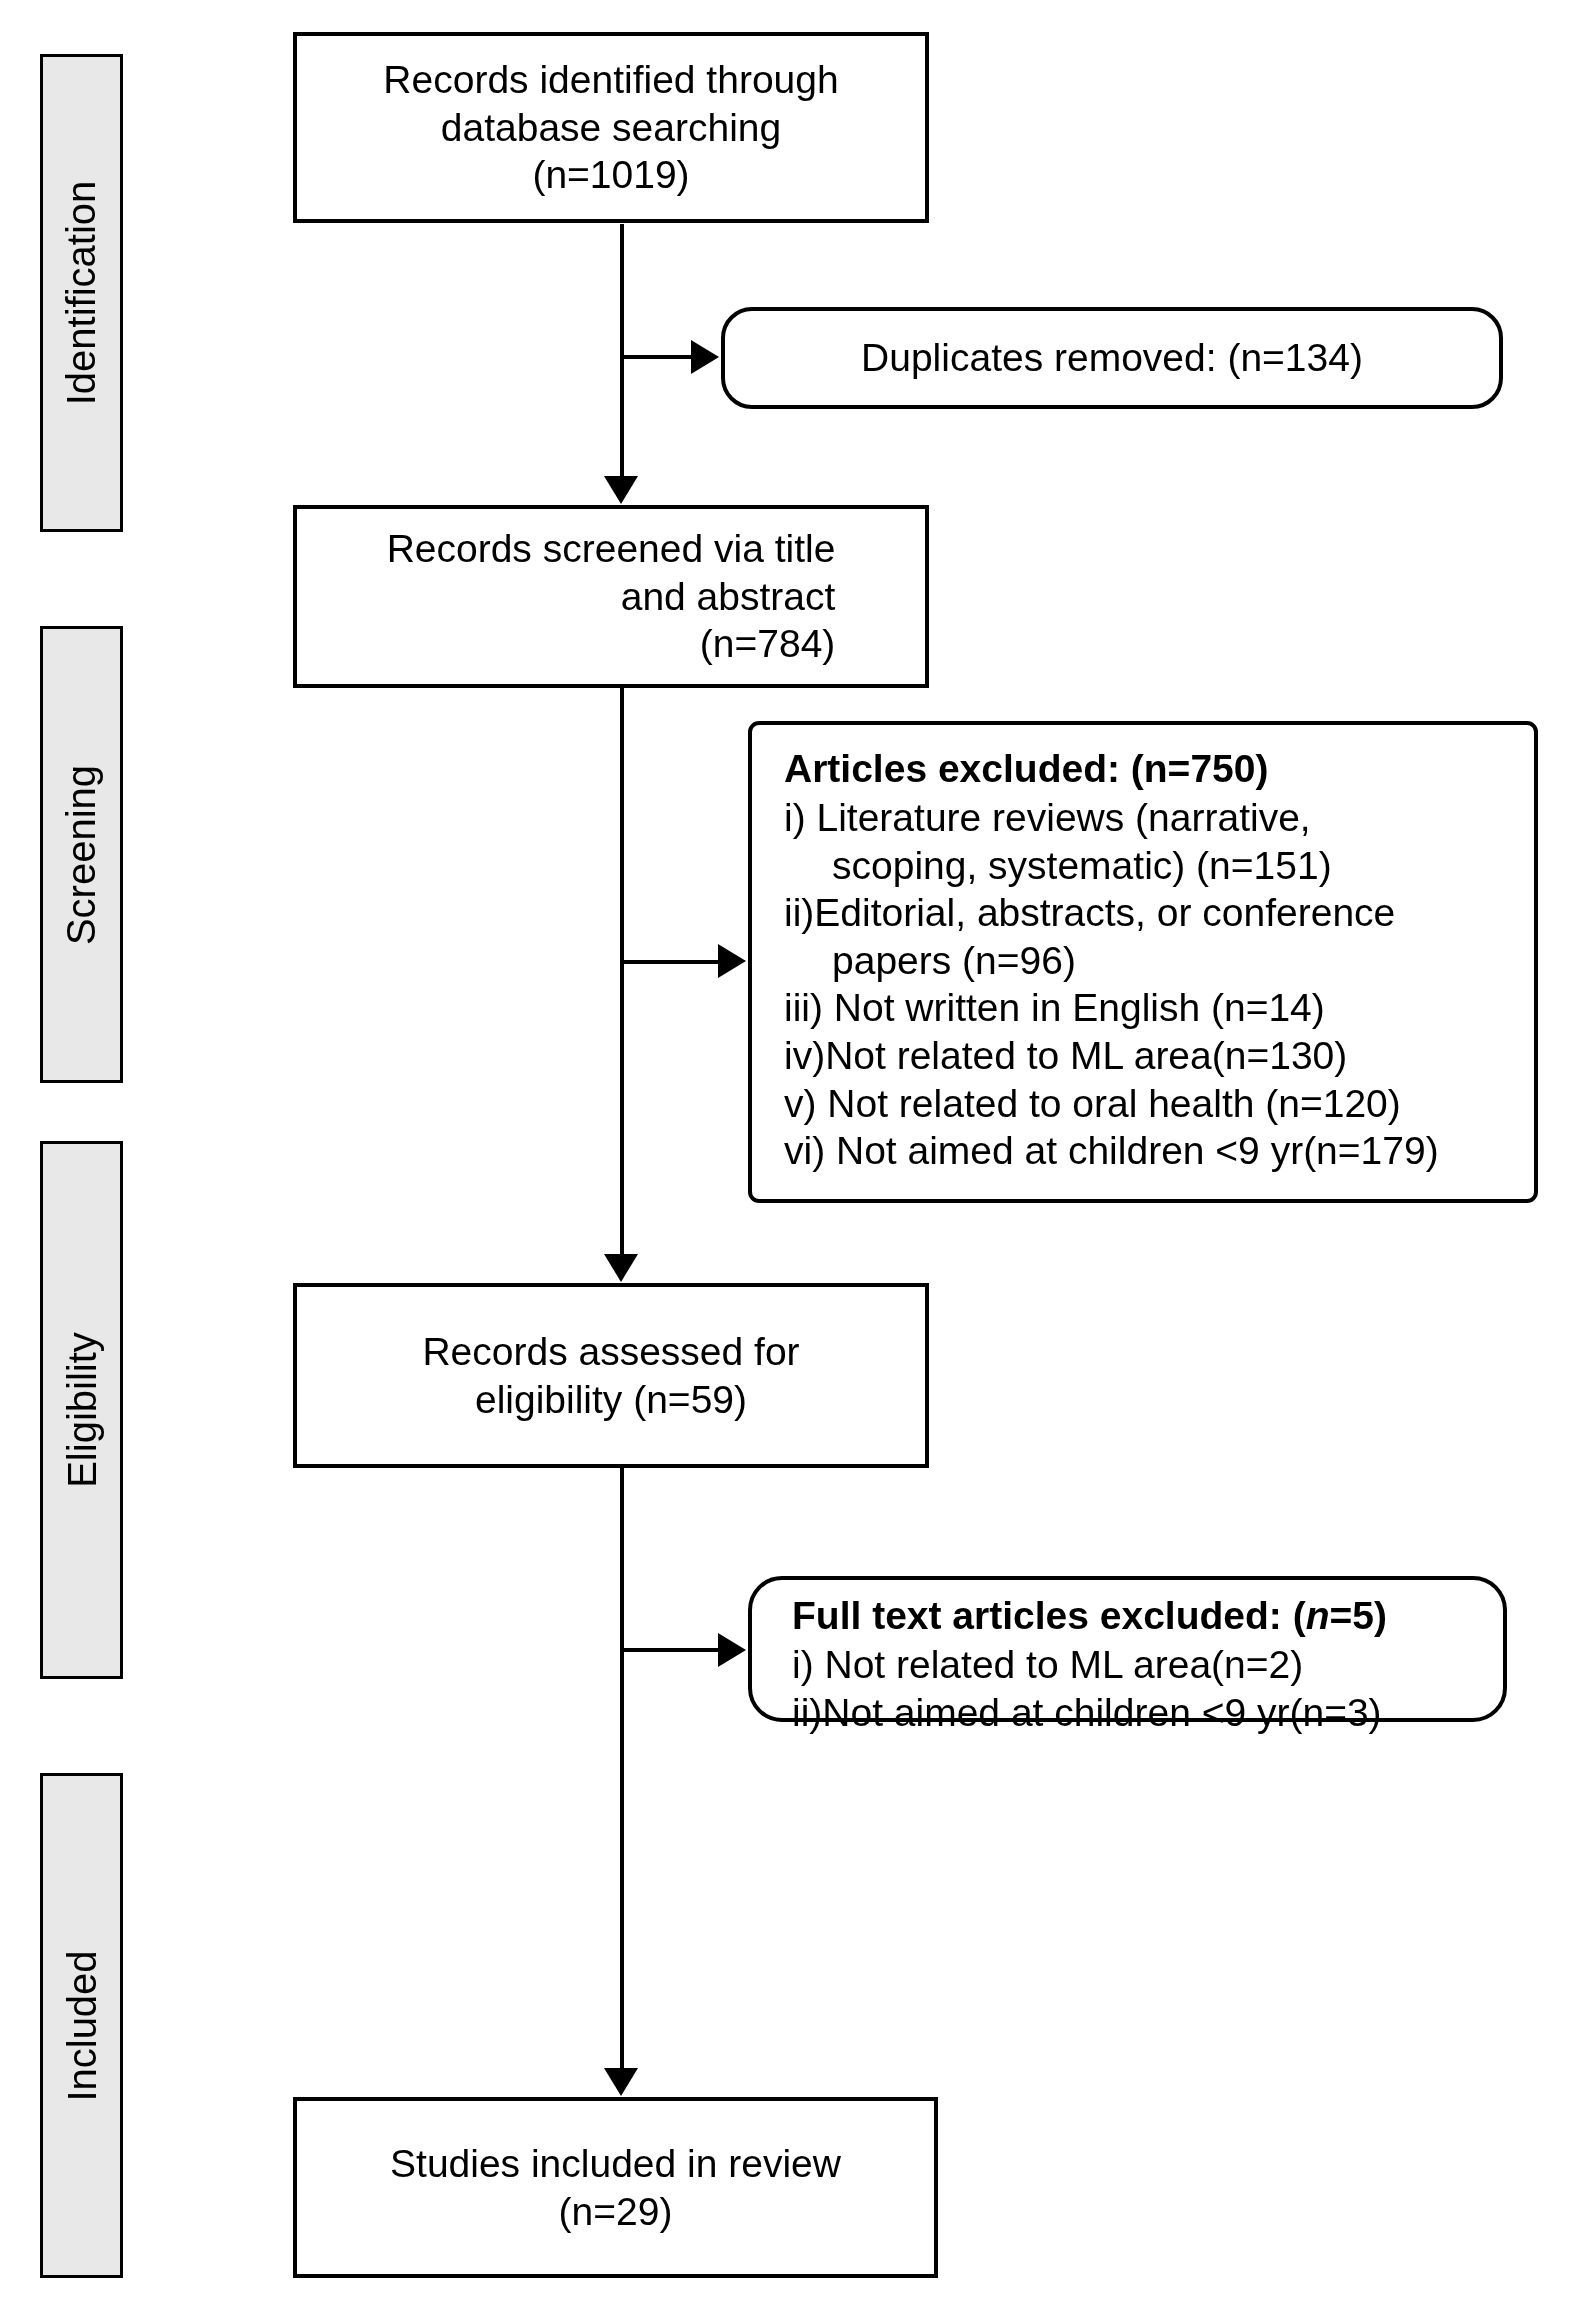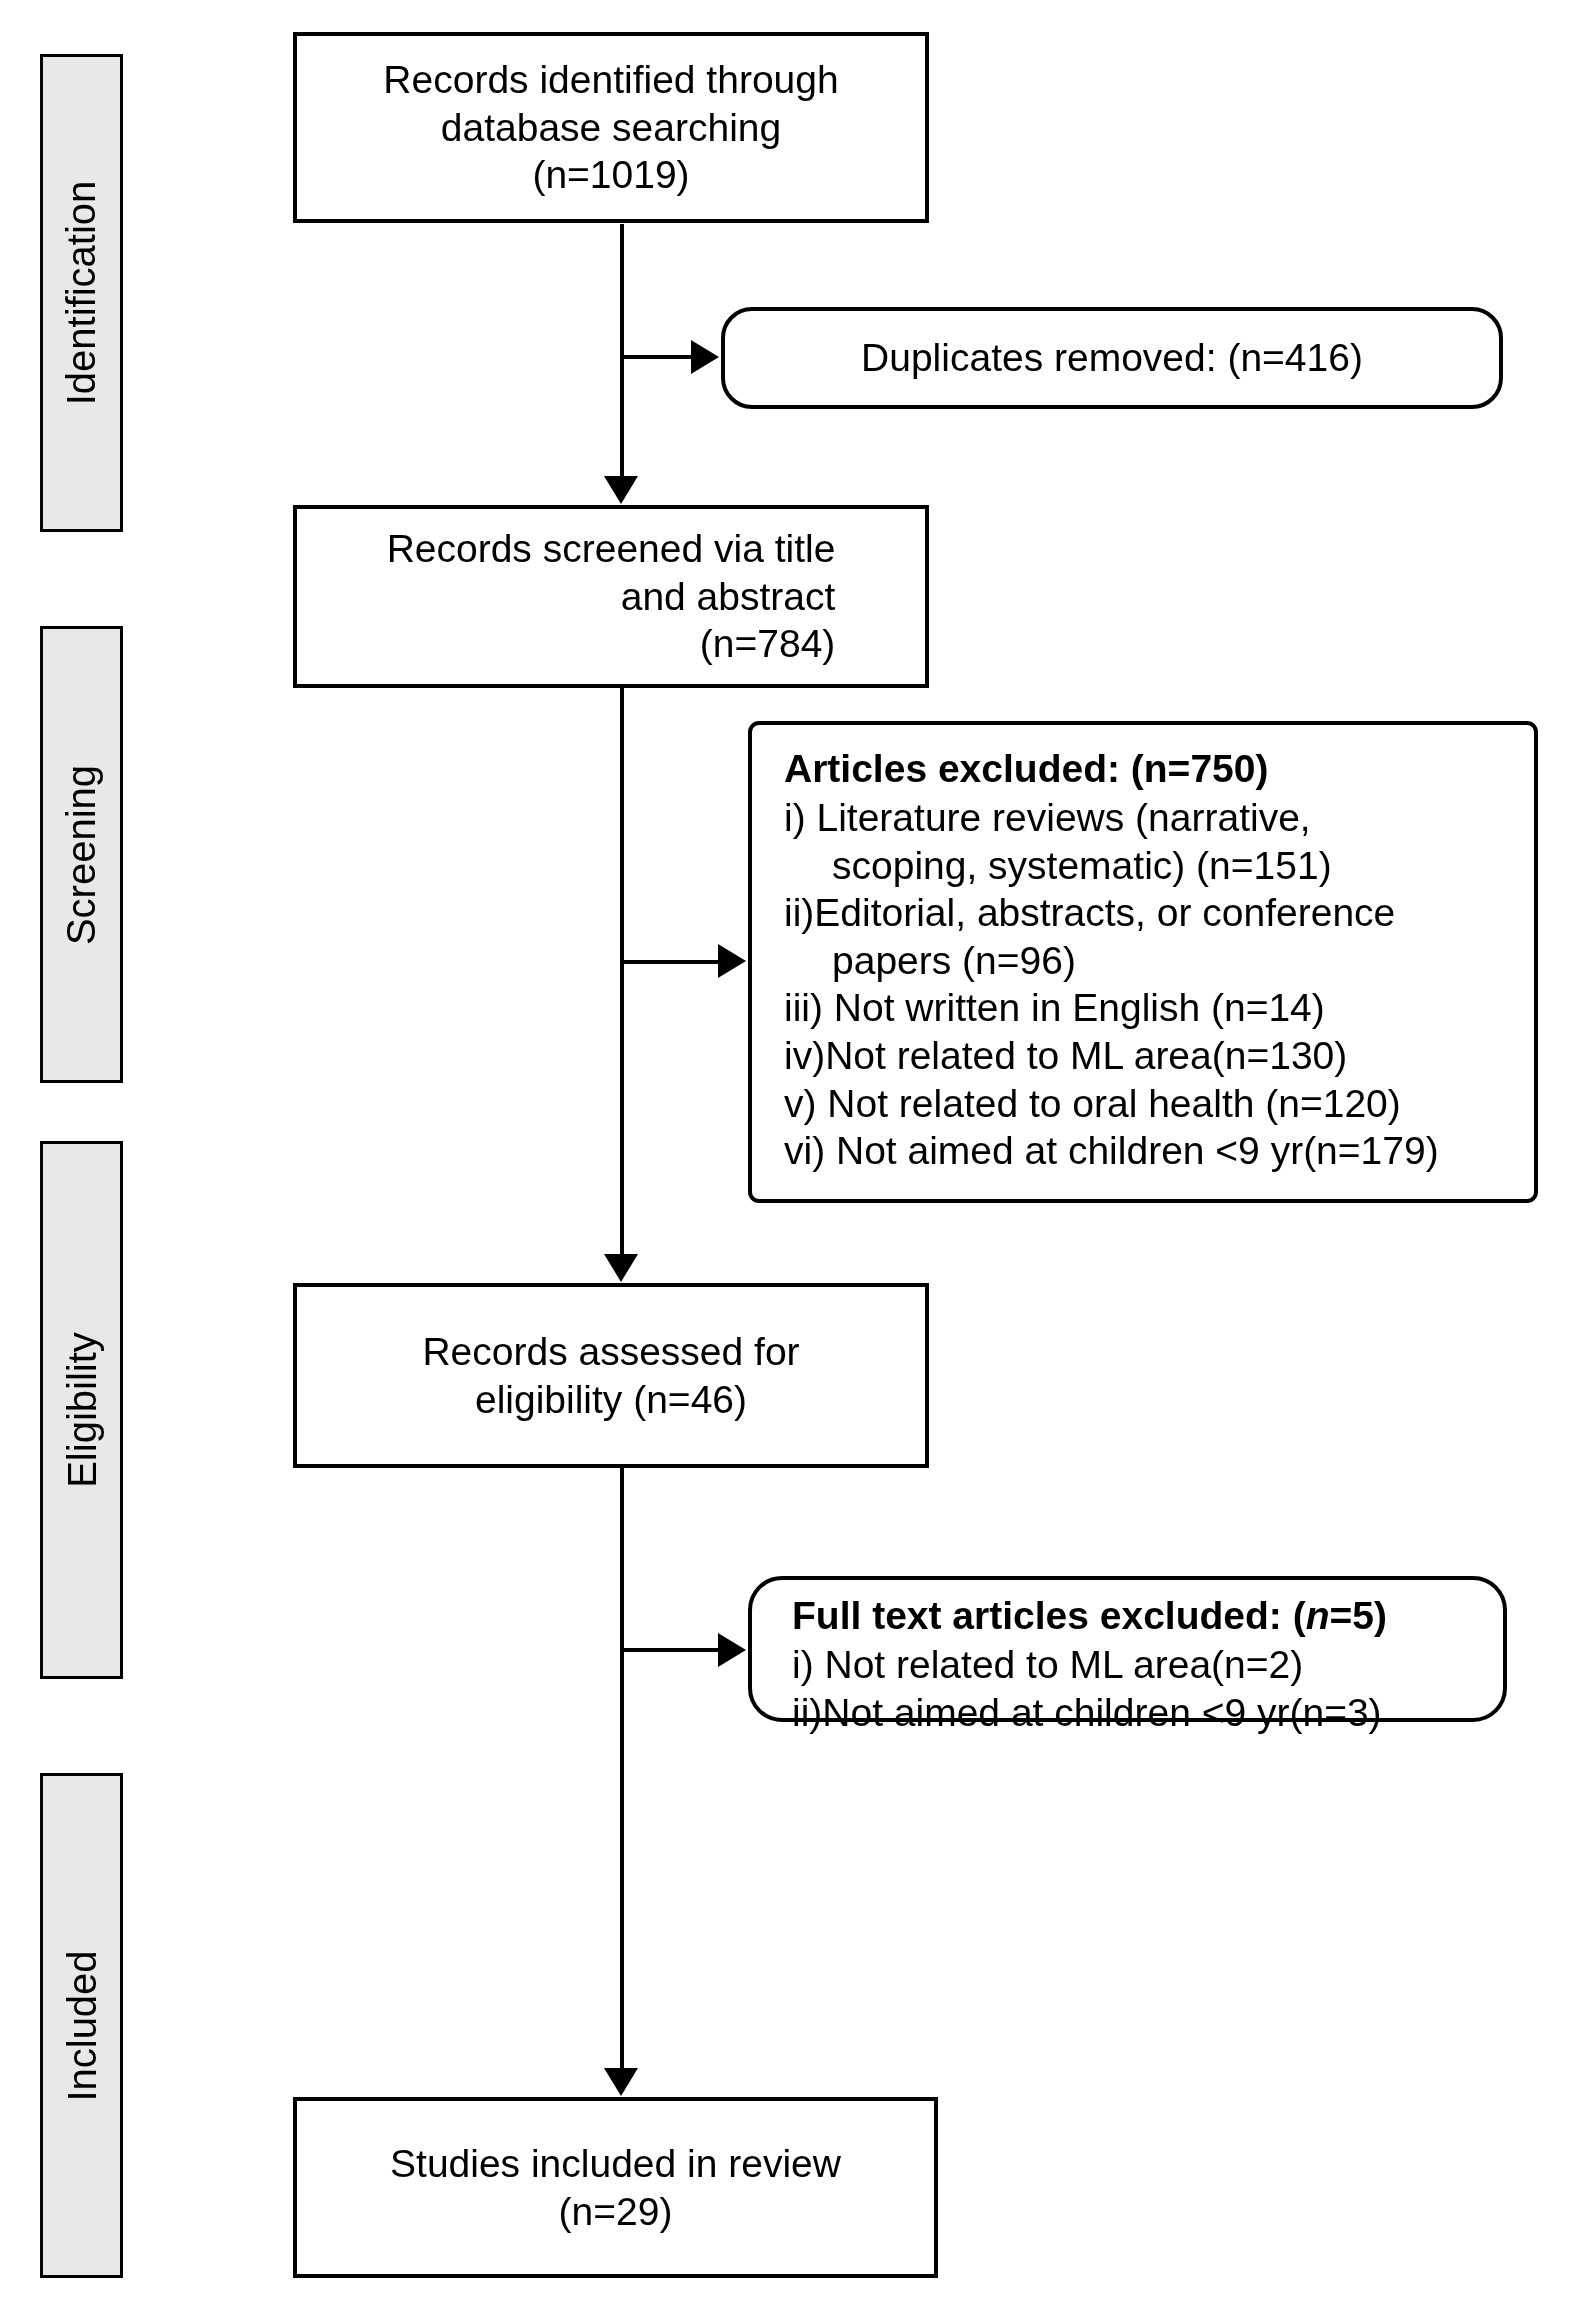--- a/index.html
+++ b/index.html
@@ -170,30 +170,30 @@
   </div>
 
   <div class="flow-box" style="left:293px; top:505px; width:636px; height:183px;text-align:right;">
     <span class="box-text">Records screened via title
 and abstract
 (n=784)</span>
   </div>
 
   <div class="flow-box" style="left:293px; top:1283px; width:636px; height:185px;">
     <span class="box-text">Records assessed for
-eligibility (n=46)</span>
+eligibility (n=59)</span>
   </div>
 
   <div class="flow-box" style="left:293px; top:2097px; width:645px; height:181px;">
     <span class="box-text">Studies included in review
 (n=29)</span>
   </div>
 
   <div class="round-box center" style="left:721px; top:307px; width:782px; height:102px; border-radius:31px;">
-    <span class="rb-single">Duplicates removed: (n=416)</span>
+    <span class="rb-single">Duplicates removed: (n=134)</span>
   </div>
 
   <div class="round-box" style="left:748px; top:721px; width:790px; height:482px;">
     <div class="rb-list">
       <p class="rb-title">Articles excluded: (n=750)</p>
       <p class="rb-item">i) Literature reviews (narrative,
 scoping, systematic) (n=151)</p>
       <p class="rb-item">ii)Editorial, abstracts, or conference
 papers (n=96)</p>
       <p class="rb-item">iii) Not written in English (n=14)</p>

